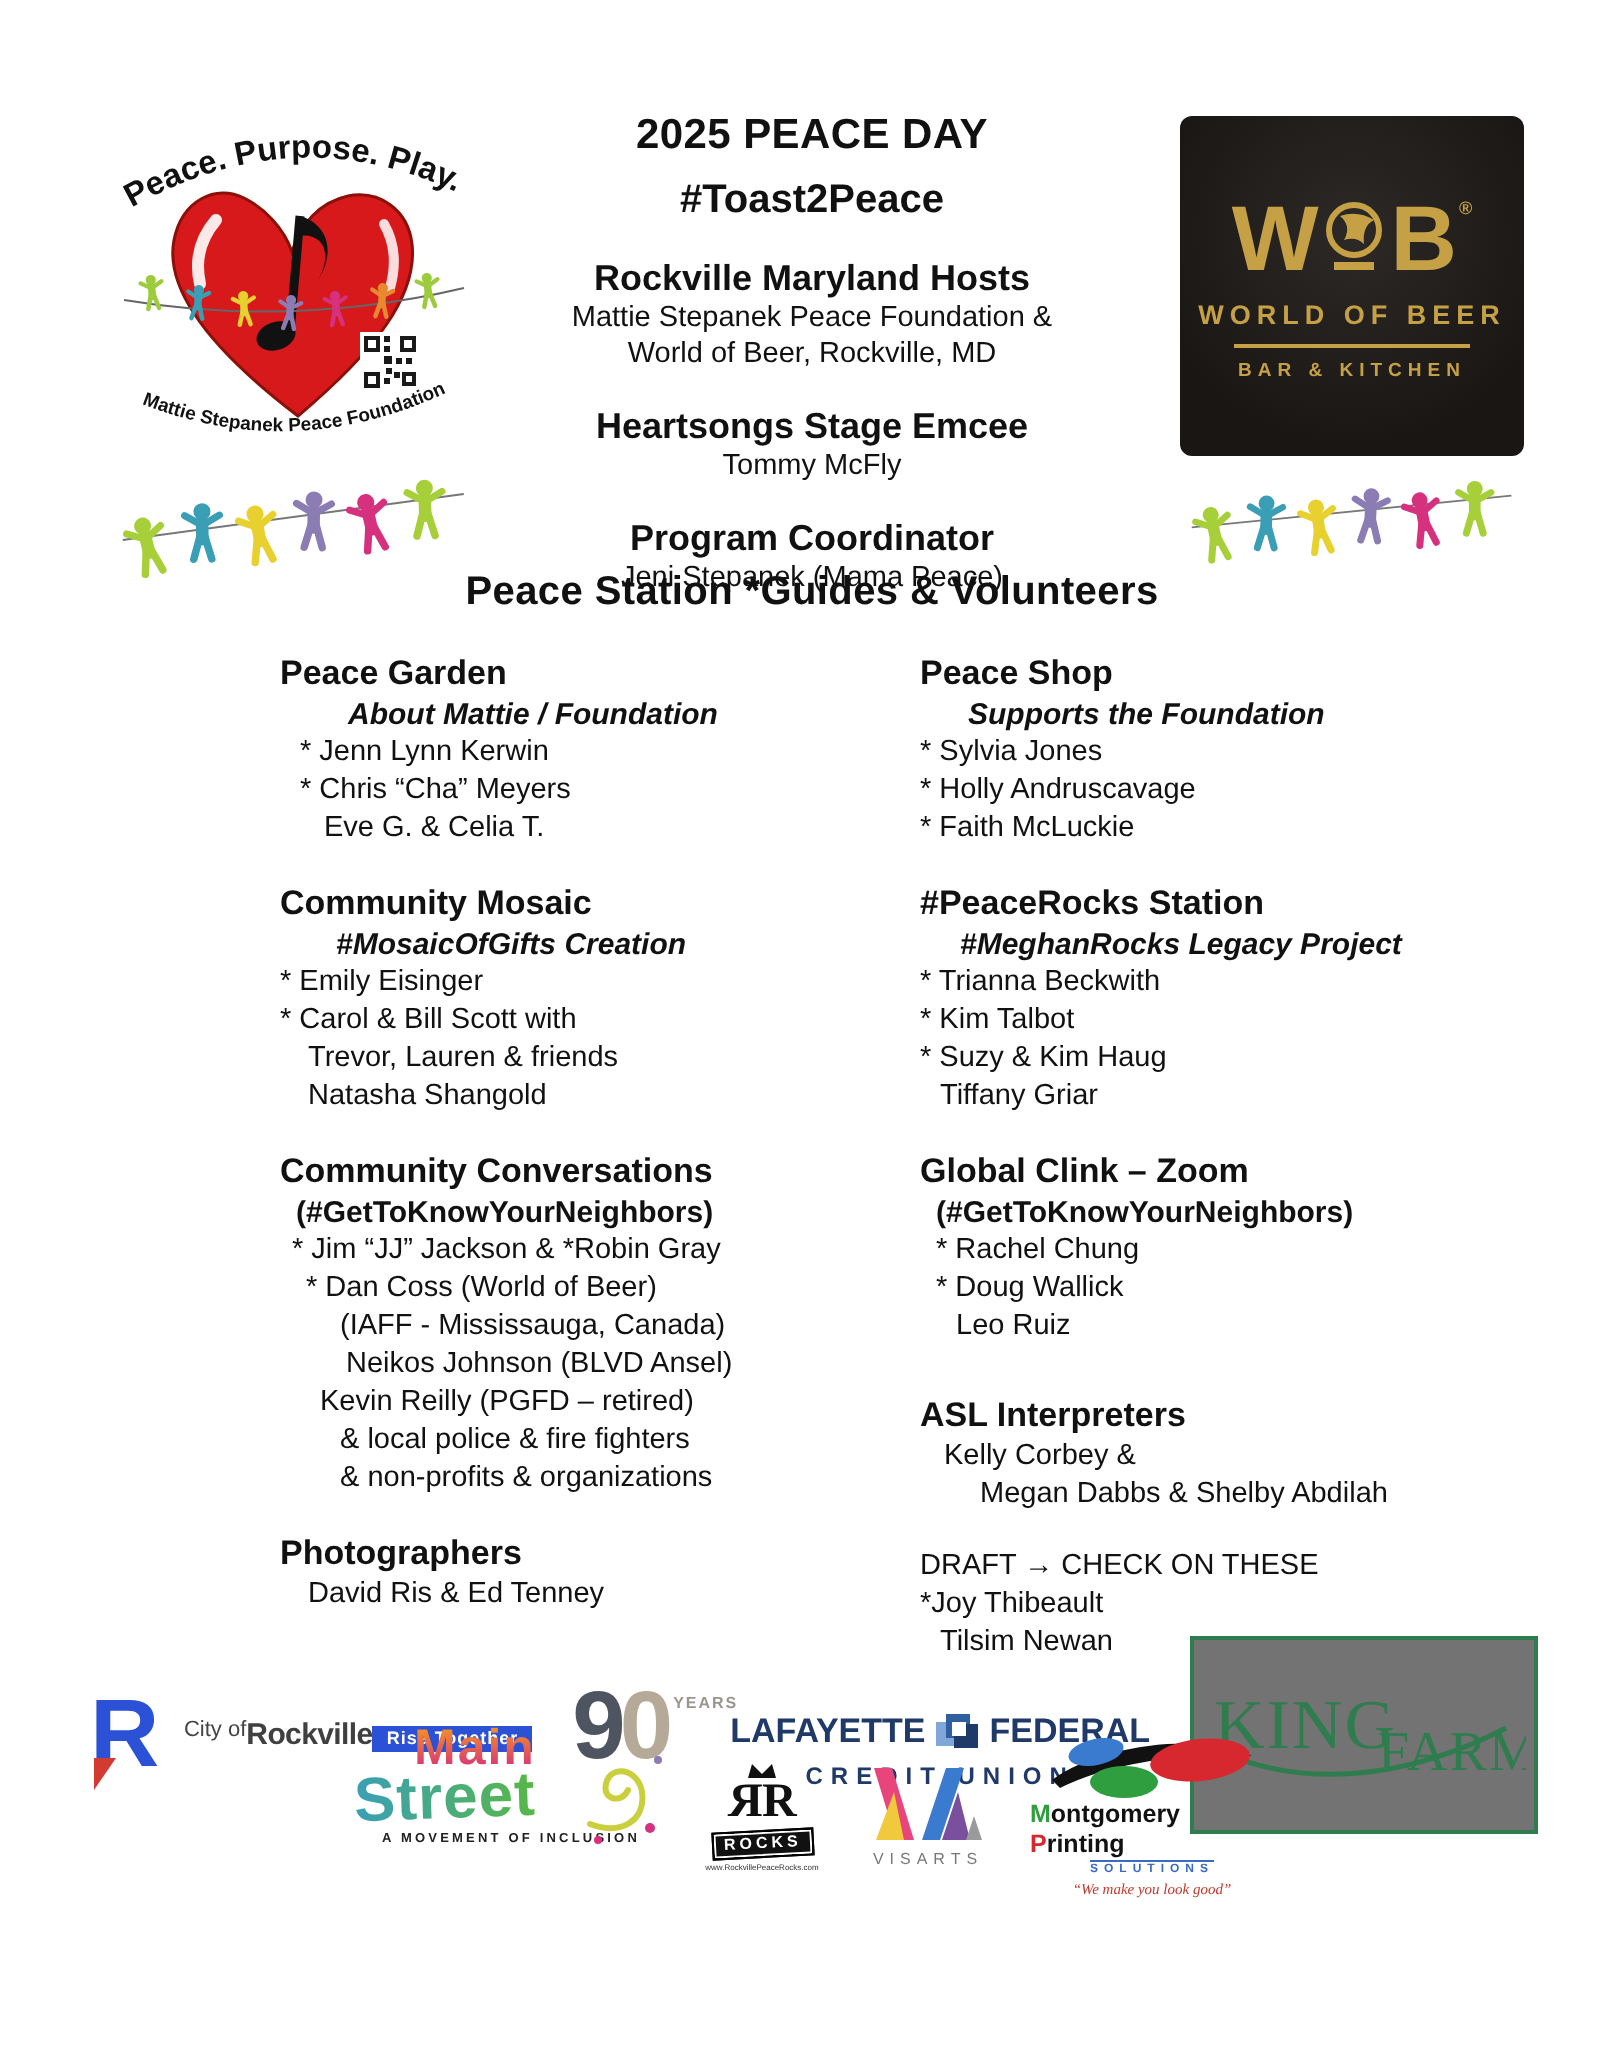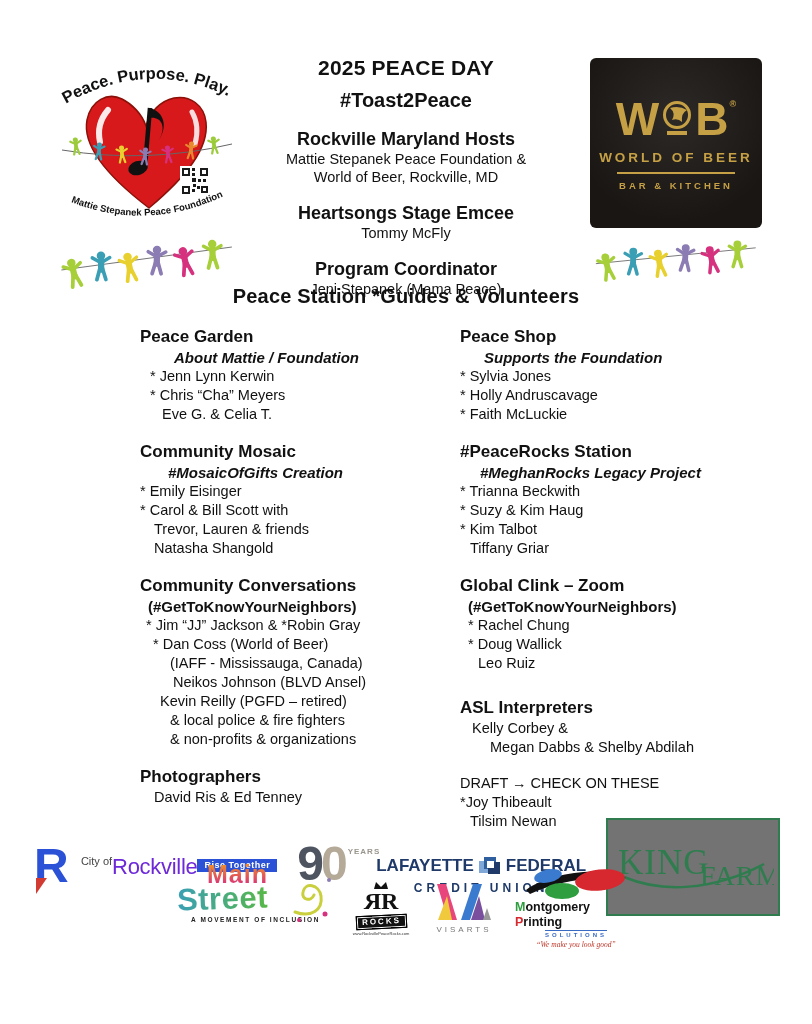--- a/index.html
+++ b/index.html
@@ -41,21 +41,21 @@
   .sec-item{font-size:14.5px;line-height:19px;}
 
   
   .sp-row{position:absolute;left:0;width:812px;display:flex;justify-content:center;align-items:center;}
   .sp-row1{top:818px;gap:20px;}
   .sp-row2{top:862px;gap:22px;}
 
   .sp-rockville{display:flex;align-items:center;gap:5px;}
   .rk-text{display:flex;line-height:1;}
   .rk-pre{font-size:11px;color:#444;margin-bottom:2px;}
-  .rk-name{font-size:22px;font-weight:400;color:#6d28d9;letter-spacing:-.3px;}
+  .rk-name{font-size:15px;font-weight:700;color:#404040;letter-spacing:-.3px;}
   .rk-tag{margin-top:3px;background:#2b52d6;color:#fff;font-size:9px;font-weight:700;
           padding:2px 7px;align-self:flex-start;letter-spacing:.5px;}
 
   .sp-lafayette{display:flex;align-items:flex-start;gap:2px;}
   .laf-90{display:flex;align-items:flex-start;line-height:1;}
   .laf-9{font-size:48px;font-weight:700;color:#4e5560;}
   .laf-0{font-size:48px;font-weight:700;color:#b5a998;margin-left:-3px;}
   .laf-years{font-size:8px;font-weight:700;color:#9a958d;letter-spacing:1px;margin-top:8px;}
   .laf-right{display:flex;flex-direction:column;align-items:center;margin-top:14px;margin-left:-6px;}
   .laf-row1{display:flex;align-items:center;gap:4px;font-size:17px;font-weight:800;color:#1f3a68;}
@@ -235,22 +235,22 @@
         <div class="sec-title">Peace Shop</div>
         <div class="sec-sub italic" style="padding-left: 24px;">Supports the Foundation</div>
         <div class="sec-item" style="padding-left: 0px;">* Sylvia Jones</div>
         <div class="sec-item" style="padding-left: 0px;">* Holly Andruscavage</div>
         <div class="sec-item" style="padding-left: 0px;">* Faith McLuckie</div>
       </div>
       <div class="section">
         <div class="sec-title">#PeaceRocks Station</div>
         <div class="sec-sub italic" style="padding-left: 20px;">#MeghanRocks Legacy Project</div>
         <div class="sec-item" style="padding-left: 0px;">* Trianna Beckwith</div>
+        <div class="sec-item" style="padding-left: 0px;">* Kim Talbot</div>
         <div class="sec-item" style="padding-left: 0px;">* Suzy &amp; Kim Haug</div>
-        <div class="sec-item" style="padding-left: 0px;">* Kim Talbot</div>
         <div class="sec-item" style="padding-left: 10px;">Tiffany Griar</div>
       </div>
       <div class="section">
         <div class="sec-title">Global Clink – Zoom</div>
         <div class="sec-sub" style="padding-left: 8px;">(#GetToKnowYourNeighbors)</div>
         <div class="sec-item" style="padding-left: 8px;">* Rachel Chung</div>
         <div class="sec-item" style="padding-left: 8px;">* Doug Wallick</div>
         <div class="sec-item" style="padding-left: 18px;">Leo Ruiz</div>
       </div>
       <div class="section" style="margin-top: 24px;">

